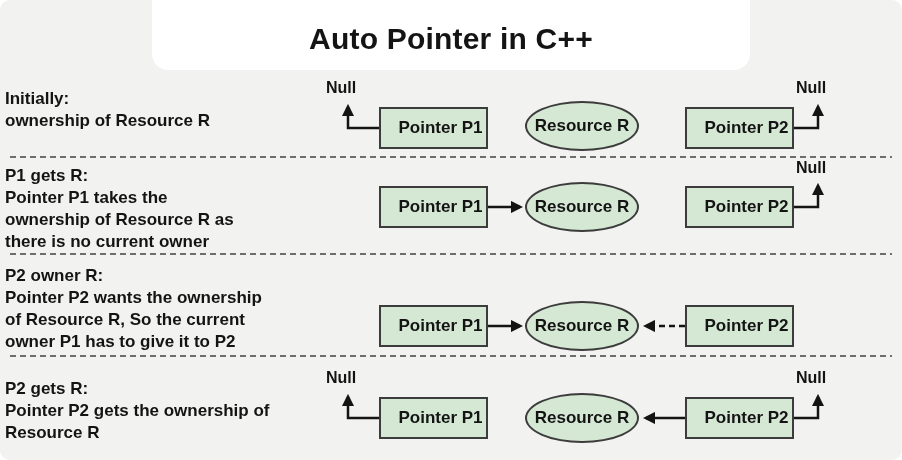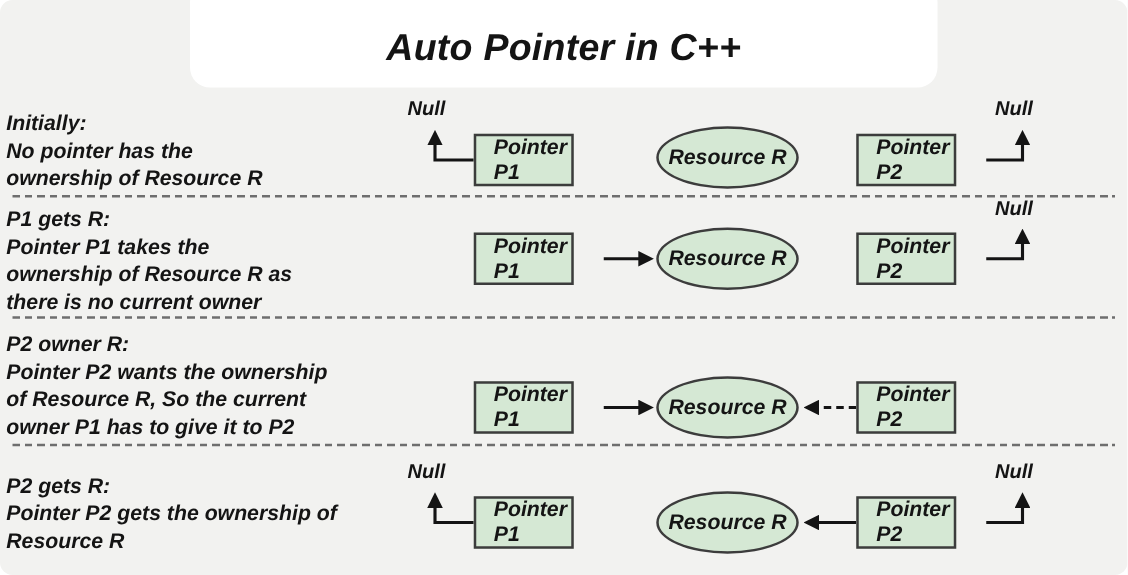--- a/index.html
+++ b/index.html
@@ -1,36 +1,36 @@
 <!DOCTYPE html>
 <html style="--bg: #f2f2f0; --card: #ffffff; --fill: #d5e8d4; --border: #3c3c3c; --ink: #141414; --sep: #6e6e6e;"><head>
 <meta charset="utf-8">
 <style>
   html,body{margin:0;padding:0;background:#ffffff;}
   .canvas{
     position:relative;width:902px;height:460px;overflow:hidden;
     background:var(--bg,#f2f2f0);border-radius:10px;
-    font-family:"Liberation Sans",sans-serif;color:var(--ink,#141414);font-style:italic;
+    font-family:"Liberation Sans",sans-serif;color:var(--ink,#141414);
   }
   .title-card{
     position:absolute;left:152px;top:-14px;width:598px;height:84px;
     background:var(--card,#ffffff);border-radius:16px;
     display:flex;align-items:flex-end;justify-content:center;
   }
   .title-card h1{
     margin:0 0 14px 0;font-size:30px;font-weight:700;letter-spacing:0.2px;
   }
   .caption{position:absolute;left:5px;font-size:17px;font-weight:700;line-height:22px;}
   .node{
     position:absolute;box-sizing:border-box;
     background:var(--fill,#d5e8d4);border:2px solid var(--border,#3c3c3c);
     display:flex;align-items:center;justify-content:center;
     font-size:17px;font-weight:700;
   }
-  .box{width:80px;height:42px;padding-left:14px;}
+  .box{width:109px;height:42px;padding-left:14px;}
   .ellipse{width:114px;height:50px;border-radius:50%;}
   .null-label{position:absolute;width:44px;text-align:left;font-size:16px;font-weight:700;}
   .sep{
     position:absolute;left:10px;width:882px;height:2px;
     background:repeating-linear-gradient(90deg,var(--sep,#6e6e6e) 0 6px,transparent 6px 10px);
   }
   svg.overlay{position:absolute;left:0;top:0;pointer-events:none;}
   svg.overlay path.conn{stroke:var(--ink,#141414);stroke-width:2.5;fill:none;}
   svg.overlay path.dashed{stroke-dasharray:6 4;}
   svg.overlay marker path{fill:var(--ink,#141414);stroke:none;}
@@ -64,21 +64,20 @@
     <path class="conn" d="M 685 418 H 646" marker-end="url(#ah)"></path>
     <path class="conn" d="M 789 418 H 818 V 397" marker-end="url(#ah)"></path>
   </svg>
 
   <div class="sep" style="top:156px"></div>
   <div class="sep" style="top:253px"></div>
   <div class="sep" style="top:355px"></div>
 
   <div class="caption" style="top:88px">
     <div>Initially:</div>
-    <div>No pointer has the</div>
     <div>ownership of Resource R</div>
   </div>
   <div class="null-label" style="left:326px;top:79px">Null</div>
   <div class="node box" style="left:379px;top:107px">Pointer P1</div>
   <div class="node ellipse" style="left:525px;top:101px">Resource R</div>
   <div class="node box" style="left:685px;top:107px">Pointer P2</div>
   <div class="null-label" style="left:796px;top:79px">Null</div>
 
   <div class="caption" style="top:165px">
     <div>P1 gets R:</div>

